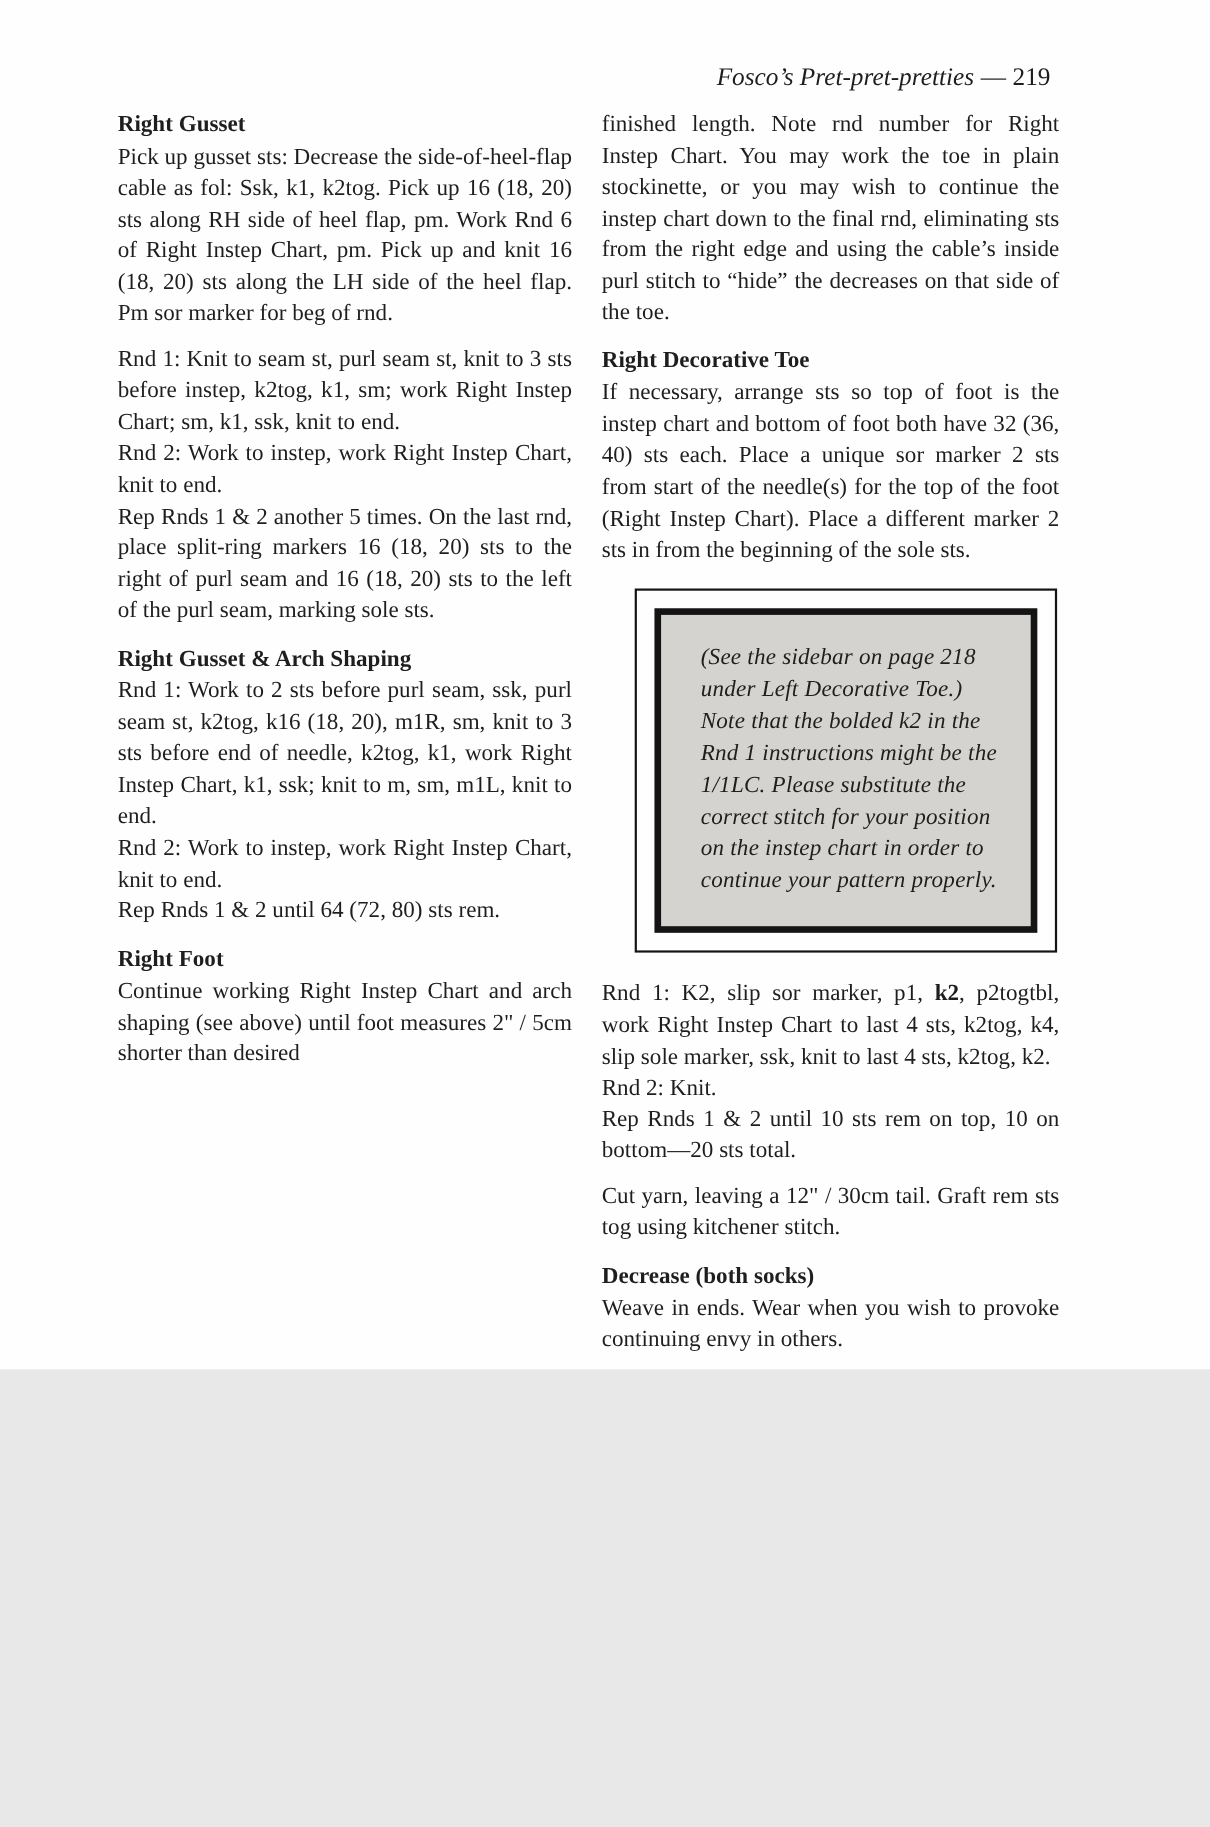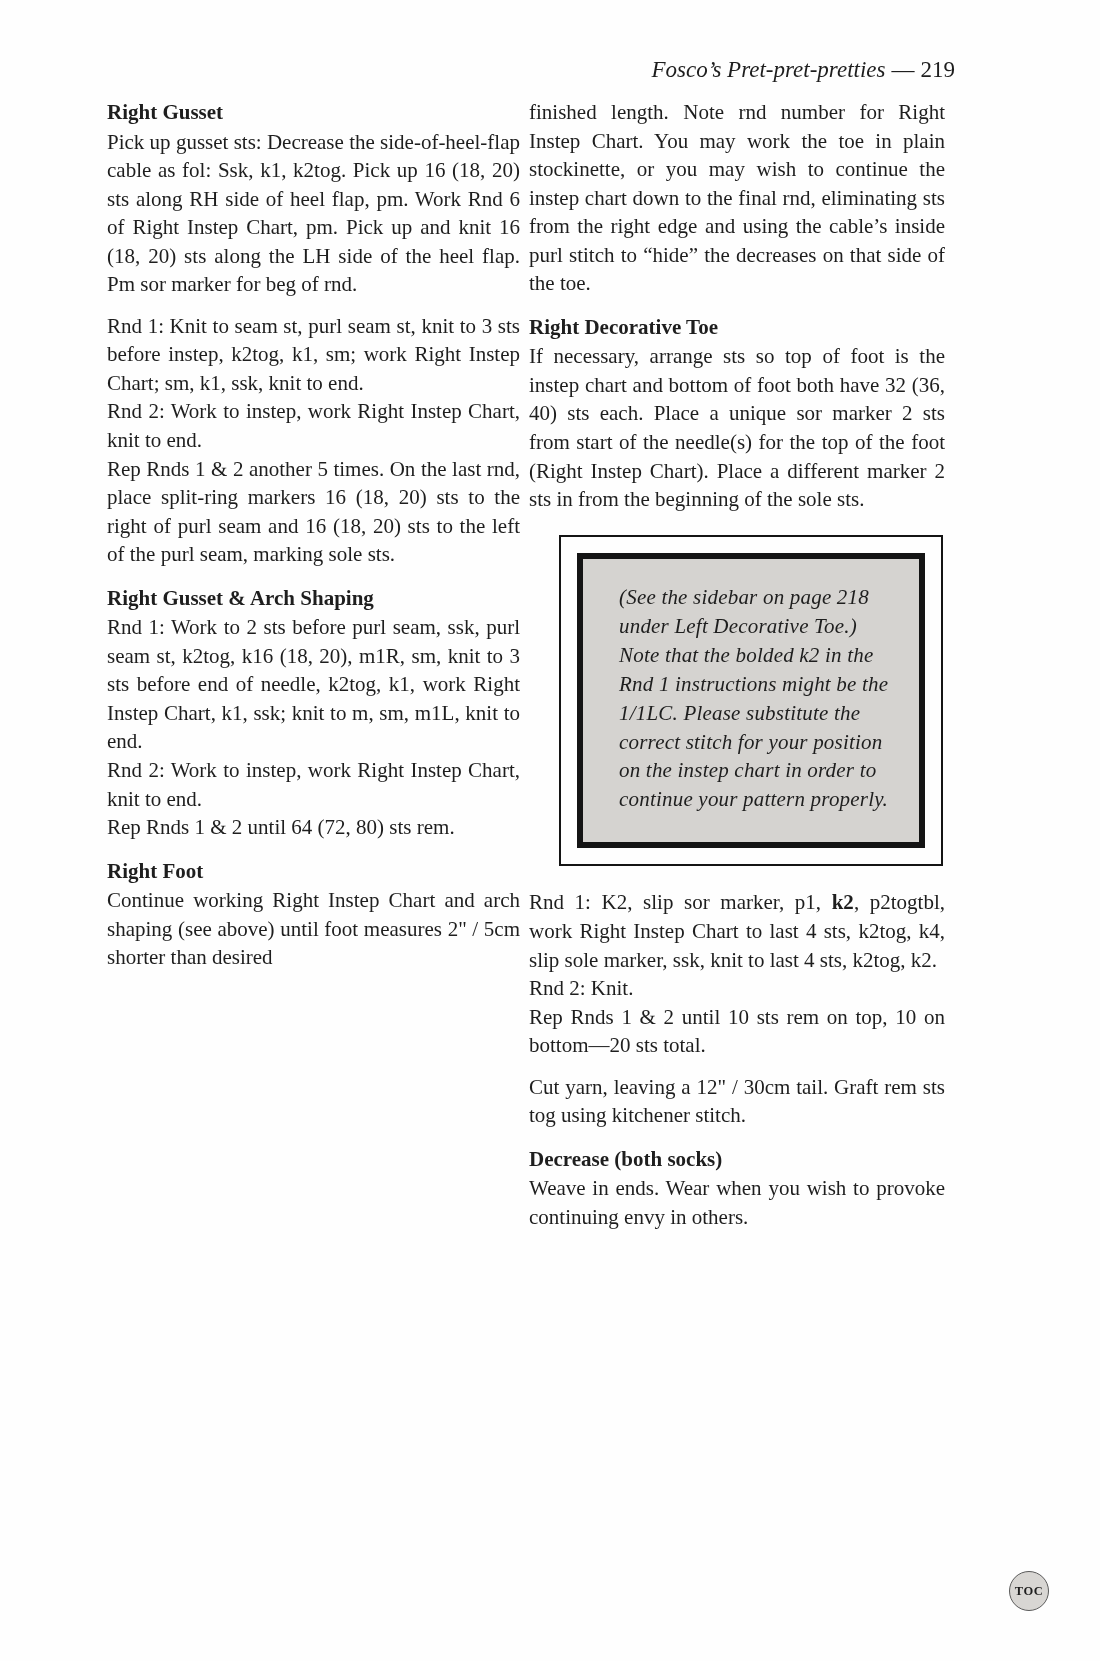--- a/index.html
+++ b/index.html
@@ -1,19 +1,19 @@
 <!DOCTYPE html>
 <html><head>
 <meta charset="utf-8">
 <style>
   html, body { margin: 0; padding: 0; background: #e8e8e8; }
   .page {
     position: relative;
     width: 1100px;
-    height: 1661px;
+    height: 1245px;
     margin: 0 auto;
     background: #fefefe;
     color: #1e1e1e;
     font-family: "Liberation Serif", "DejaVu Serif", serif;
     overflow: hidden;
   }
   .running-header {
     position: absolute;
     top: 57px;
     right: 145px;
@@ -21,21 +21,21 @@
     white-space: nowrap;
   }
   .hdr-title { font-style: italic; }
   .hdr-sep { padding: 0 6px; }
   .columns {
     position: absolute;
     top: 98px;
     left: 107px;
     width: 856px;
     display: flex;
-    gap: 9px;
+    gap: 27px;
   }
   .col { width: 413px; }
   .col.right { width: 416px; }
   .col h2 {
     font-size: 21px;
     font-weight: bold;
     margin: 15px 0 1px 0;
     line-height: 1.36;
   }
   .col h2.first { margin-top: 0; }

